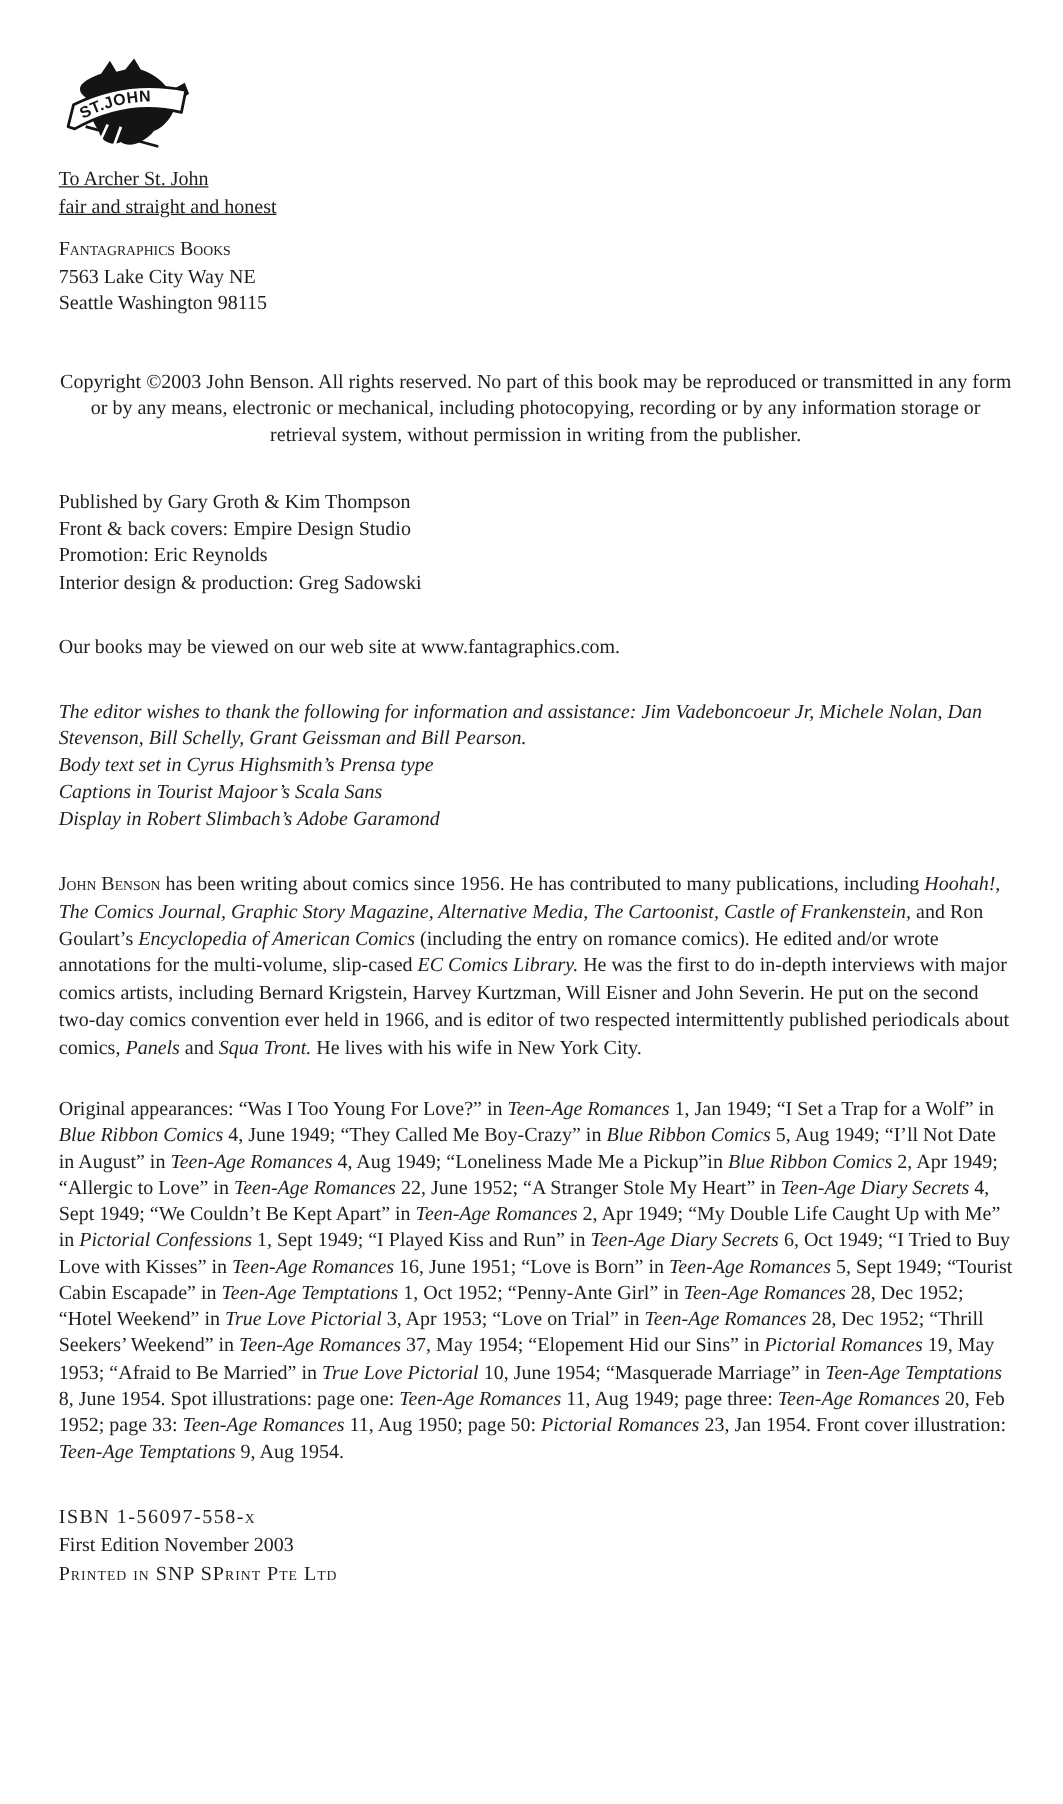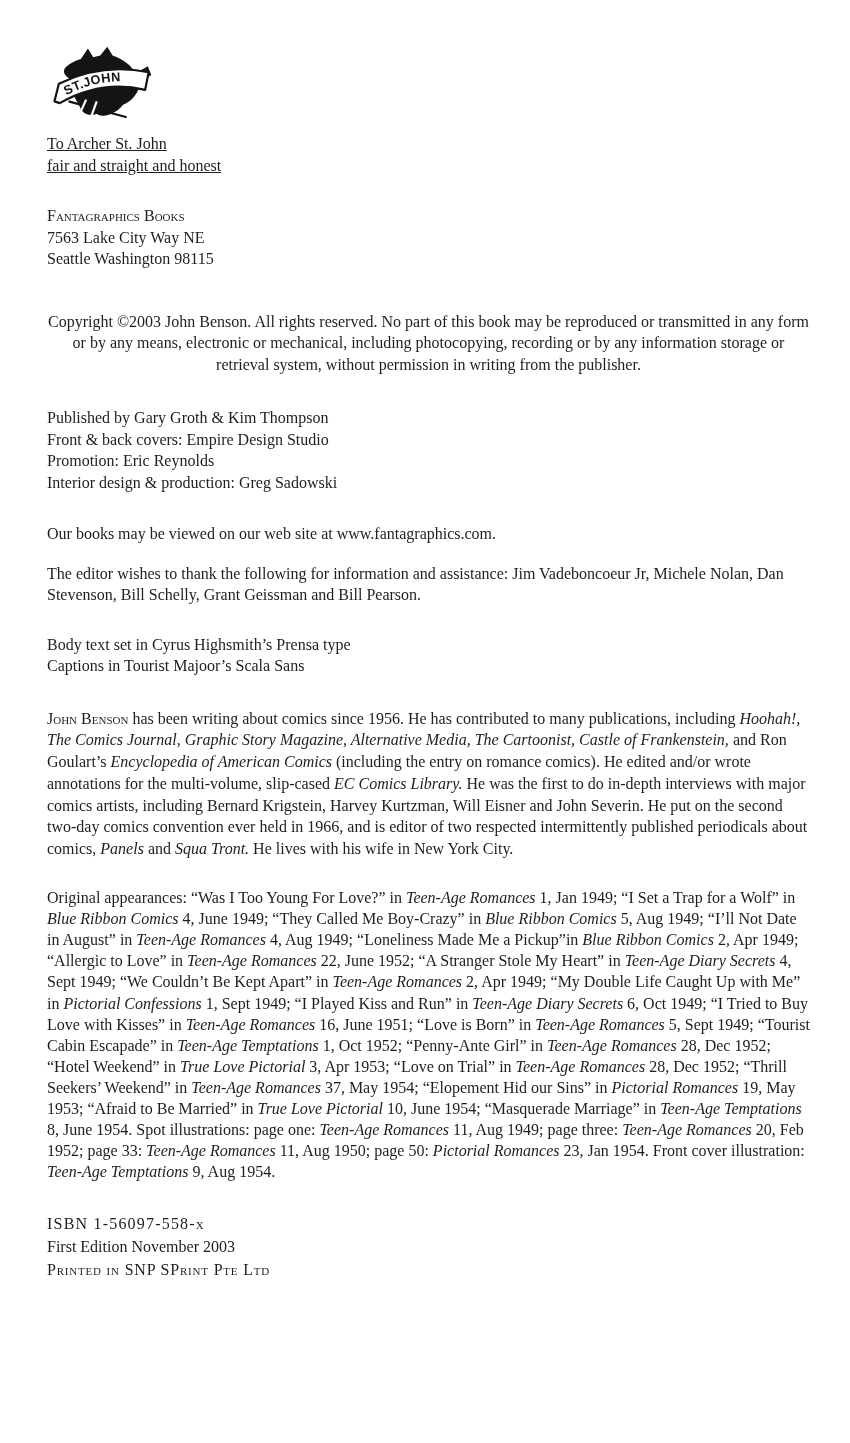--- a/index.html
+++ b/index.html
@@ -14,26 +14,26 @@
     padding:0 40px 0 47px;
     overflow:hidden;
   }
   p{margin:0;}
   .it{font-style:italic;}
   .sc{font-variant:small-caps;}
   .ls1{letter-spacing:1.2px;}
   .ls2{letter-spacing:0.8px;}
   .logo{margin-top:45px;margin-left:2px;width:106px;height:81px;}
   .dedication{margin-top:7px;text-decoration:underline;}
-  .publisher{margin-top:29px;}
+  .publisher{margin-top:13px;}
   .copyright{margin-top:41px;max-width:768px;text-align:center;}
   .credits{margin-top:32px;}
   .catalogue{margin-top:30px;}
-  .thanks{margin-top:18px;max-width:750px;}
-  .typography{margin-top:28px;}
+  .thanks{margin-top:30px;max-width:750px;font-style:italic;}
+  .typography{font-style:italic;}
   .bio{margin-top:31px;max-width:768px;line-height:21.8px;}
   .appearances{margin-top:27px;max-width:770px;line-height:21.1px;}
   .pubinfo{margin-top:30px;line-height:23px;}
 </style>
 </head>
 <body>
 
 <div class="page">
 
   <div class="logo">
@@ -71,20 +71,21 @@
 
   <div class="catalogue">
     <div>Our books may be viewed on our web site at www.fantagraphics.com.</div>
   </div>
 
   <p class="thanks">The editor wishes to thank the following for information and assistance: Jim Vadeboncoeur Jr, Michele Nolan, Dan Stevenson, Bill Schelly, Grant Geissman and Bill Pearson.</p>
 
   <div class="typography">
     <div>Body text set in Cyrus Highsmith’s Prensa type</div>
     <div>Captions in Tourist Majoor’s Scala Sans</div>
+    <div>Display in Robert Slimbach’s Adobe Garamond</div>
   </div>
 
   <p class="bio"><span class="sc">John Benson</span><span> has been writing about comics since 1956. He has contributed to many publications, including </span><span class="it">Hoohah!, The Comics Journal, Graphic Story Magazine, Alternative Media, The Cartoonist, Castle of Frankenstein,</span><span> and Ron Goulart’s </span><span class="it">Encyclopedia of American Comics</span><span> (including the entry on romance comics). He edited and/or wrote annotations for the multi-volume, slip-cased </span><span class="it">EC Comics Library.</span><span> He was the first to do in-depth interviews with major comics artists, including Bernard Krigstein, Harvey Kurtzman, Will Eisner and John Severin. He put on the second two-day comics convention ever held in 1966, and is editor of two respected intermittently published periodicals about comics, </span><span class="it">Panels</span><span> and </span><span class="it">Squa Tront.</span><span> He lives with his wife in New York City.</span></p>
 
   <p class="appearances"><span>Original appearances: “Was I Too Young For Love?” in </span><span class="it">Teen-Age Romances</span><span> 1, Jan 1949; “I Set a Trap for a Wolf” in </span><span class="it">Blue Ribbon Comics</span><span> 4, June 1949; “They Called Me Boy-Crazy” in </span><span class="it">Blue Ribbon Comics</span><span> 5, Aug 1949; “I’ll Not Date in August” in </span><span class="it">Teen-Age Romances</span><span> 4, Aug 1949; “Loneliness Made Me a Pickup”in </span><span class="it">Blue Ribbon Comics</span><span> 2, Apr 1949; “Allergic to Love” in </span><span class="it">Teen-Age Romances</span><span> 22, June 1952; “A Stranger Stole My Heart” in </span><span class="it">Teen-Age Diary Secrets</span><span> 4, Sept 1949; “We Couldn’t Be Kept Apart” in </span><span class="it">Teen-Age Romances</span><span> 2, Apr 1949; “My Double Life Caught Up with Me” in </span><span class="it">Pictorial Confessions</span><span> 1, Sept 1949; “I Played Kiss and Run” in </span><span class="it">Teen-Age Diary Secrets</span><span> 6, Oct 1949; “I Tried to Buy Love with Kisses” in </span><span class="it">Teen-Age Romances</span><span> 16, June 1951; “Love is Born” in </span><span class="it">Teen-Age Romances</span><span> 5, Sept 1949; “Tourist Cabin Escapade” in </span><span class="it">Teen-Age Temptations</span><span> 1, Oct 1952; “Penny-Ante Girl” in </span><span class="it">Teen-Age Romances</span><span> 28, Dec 1952; “Hotel Weekend” in </span><span class="it">True Love Pictorial</span><span> 3, Apr 1953; “Love on Trial” in </span><span class="it">Teen-Age Romances</span><span> 28, Dec 1952; “Thrill Seekers’ Weekend” in </span><span class="it">Teen-Age Romances</span><span> 37, May 1954; “Elopement Hid our Sins” in </span><span class="it">Pictorial Romances</span><span> 19, May 1953; “Afraid to Be Married” in </span><span class="it">True Love Pictorial</span><span> 10, June 1954; “Masquerade Marriage” in </span><span class="it">Teen-Age Temptations</span><span> 8, June 1954. Spot illustrations: page one: </span><span class="it">Teen-Age Romances</span><span> 11, Aug 1949; page three: </span><span class="it">Teen-Age Romances</span><span> 20, Feb 1952; page 33: </span><span class="it">Teen-Age Romances</span><span> 11, Aug 1950; page 50: </span><span class="it">Pictorial Romances</span><span> 23, Jan 1954. Front cover illustration: </span><span class="it">Teen-Age Temptations</span><span> 9, Aug 1954.</span></p>
 
   <div class="pubinfo">
     <div class="sc ls1">ISBN 1-56097-558-x</div>
     <div>First Edition November 2003</div>
     <div class="sc ls2">Printed in SNP SPrint Pte Ltd</div>

